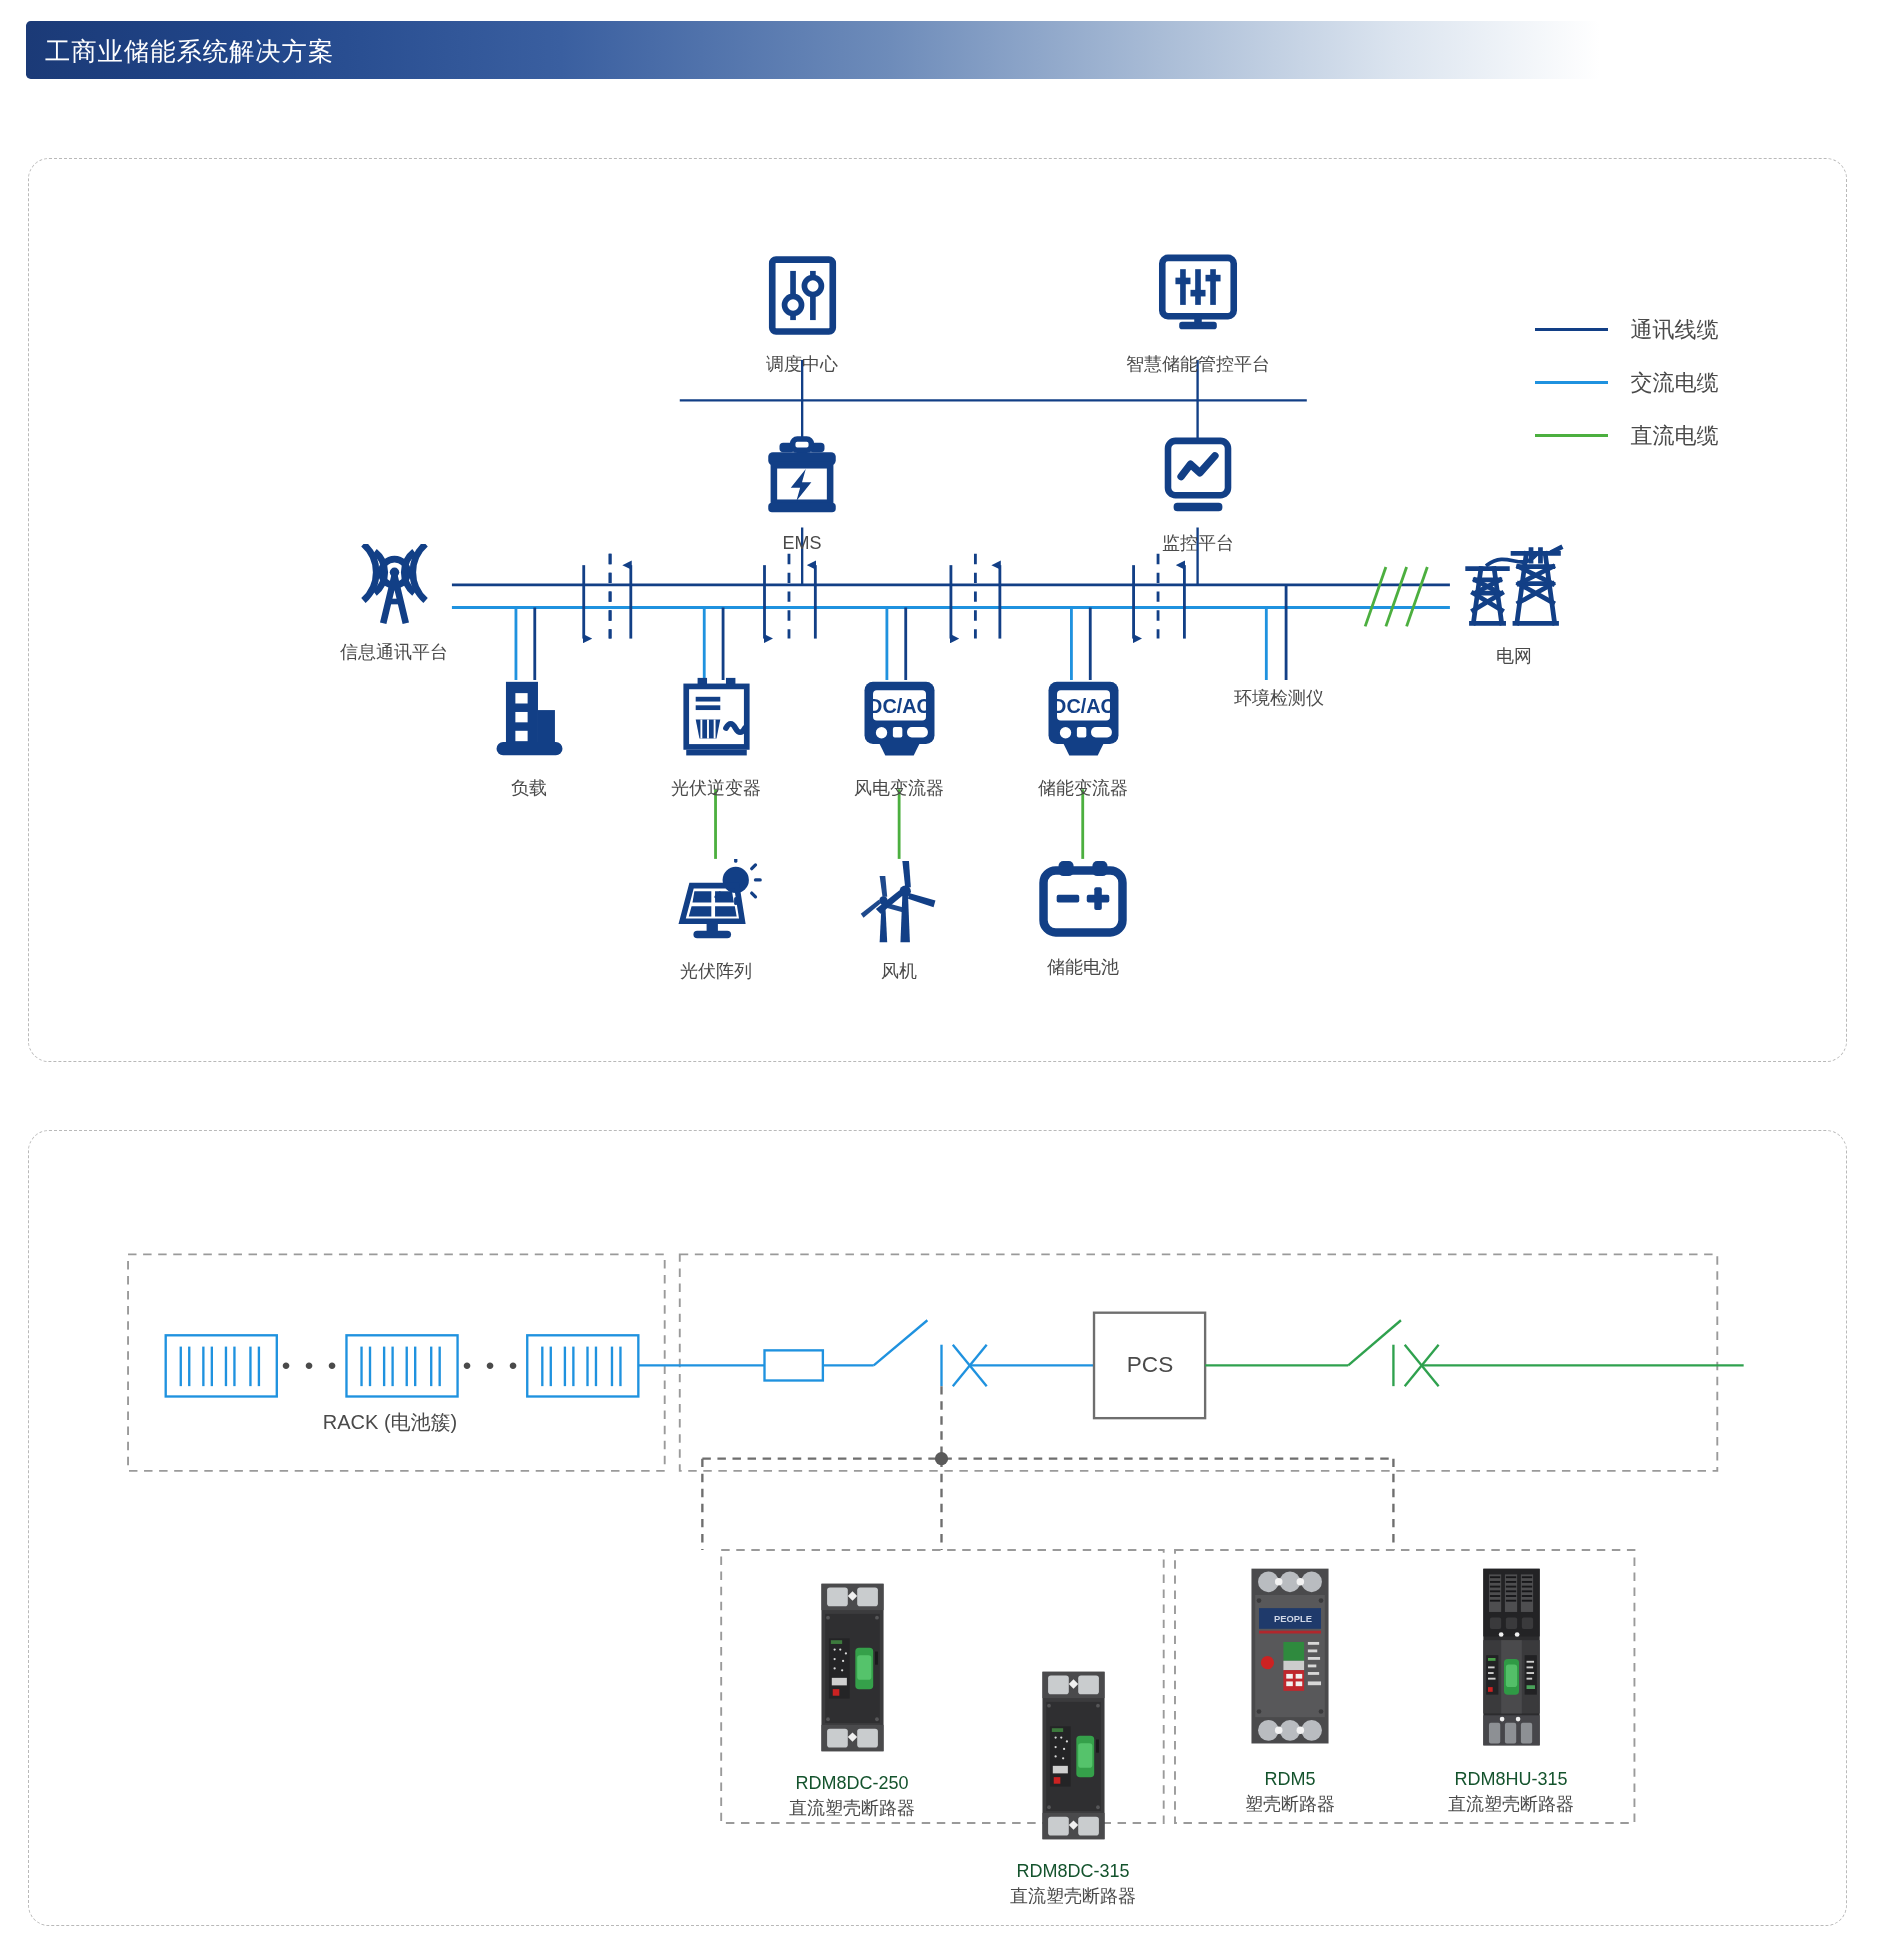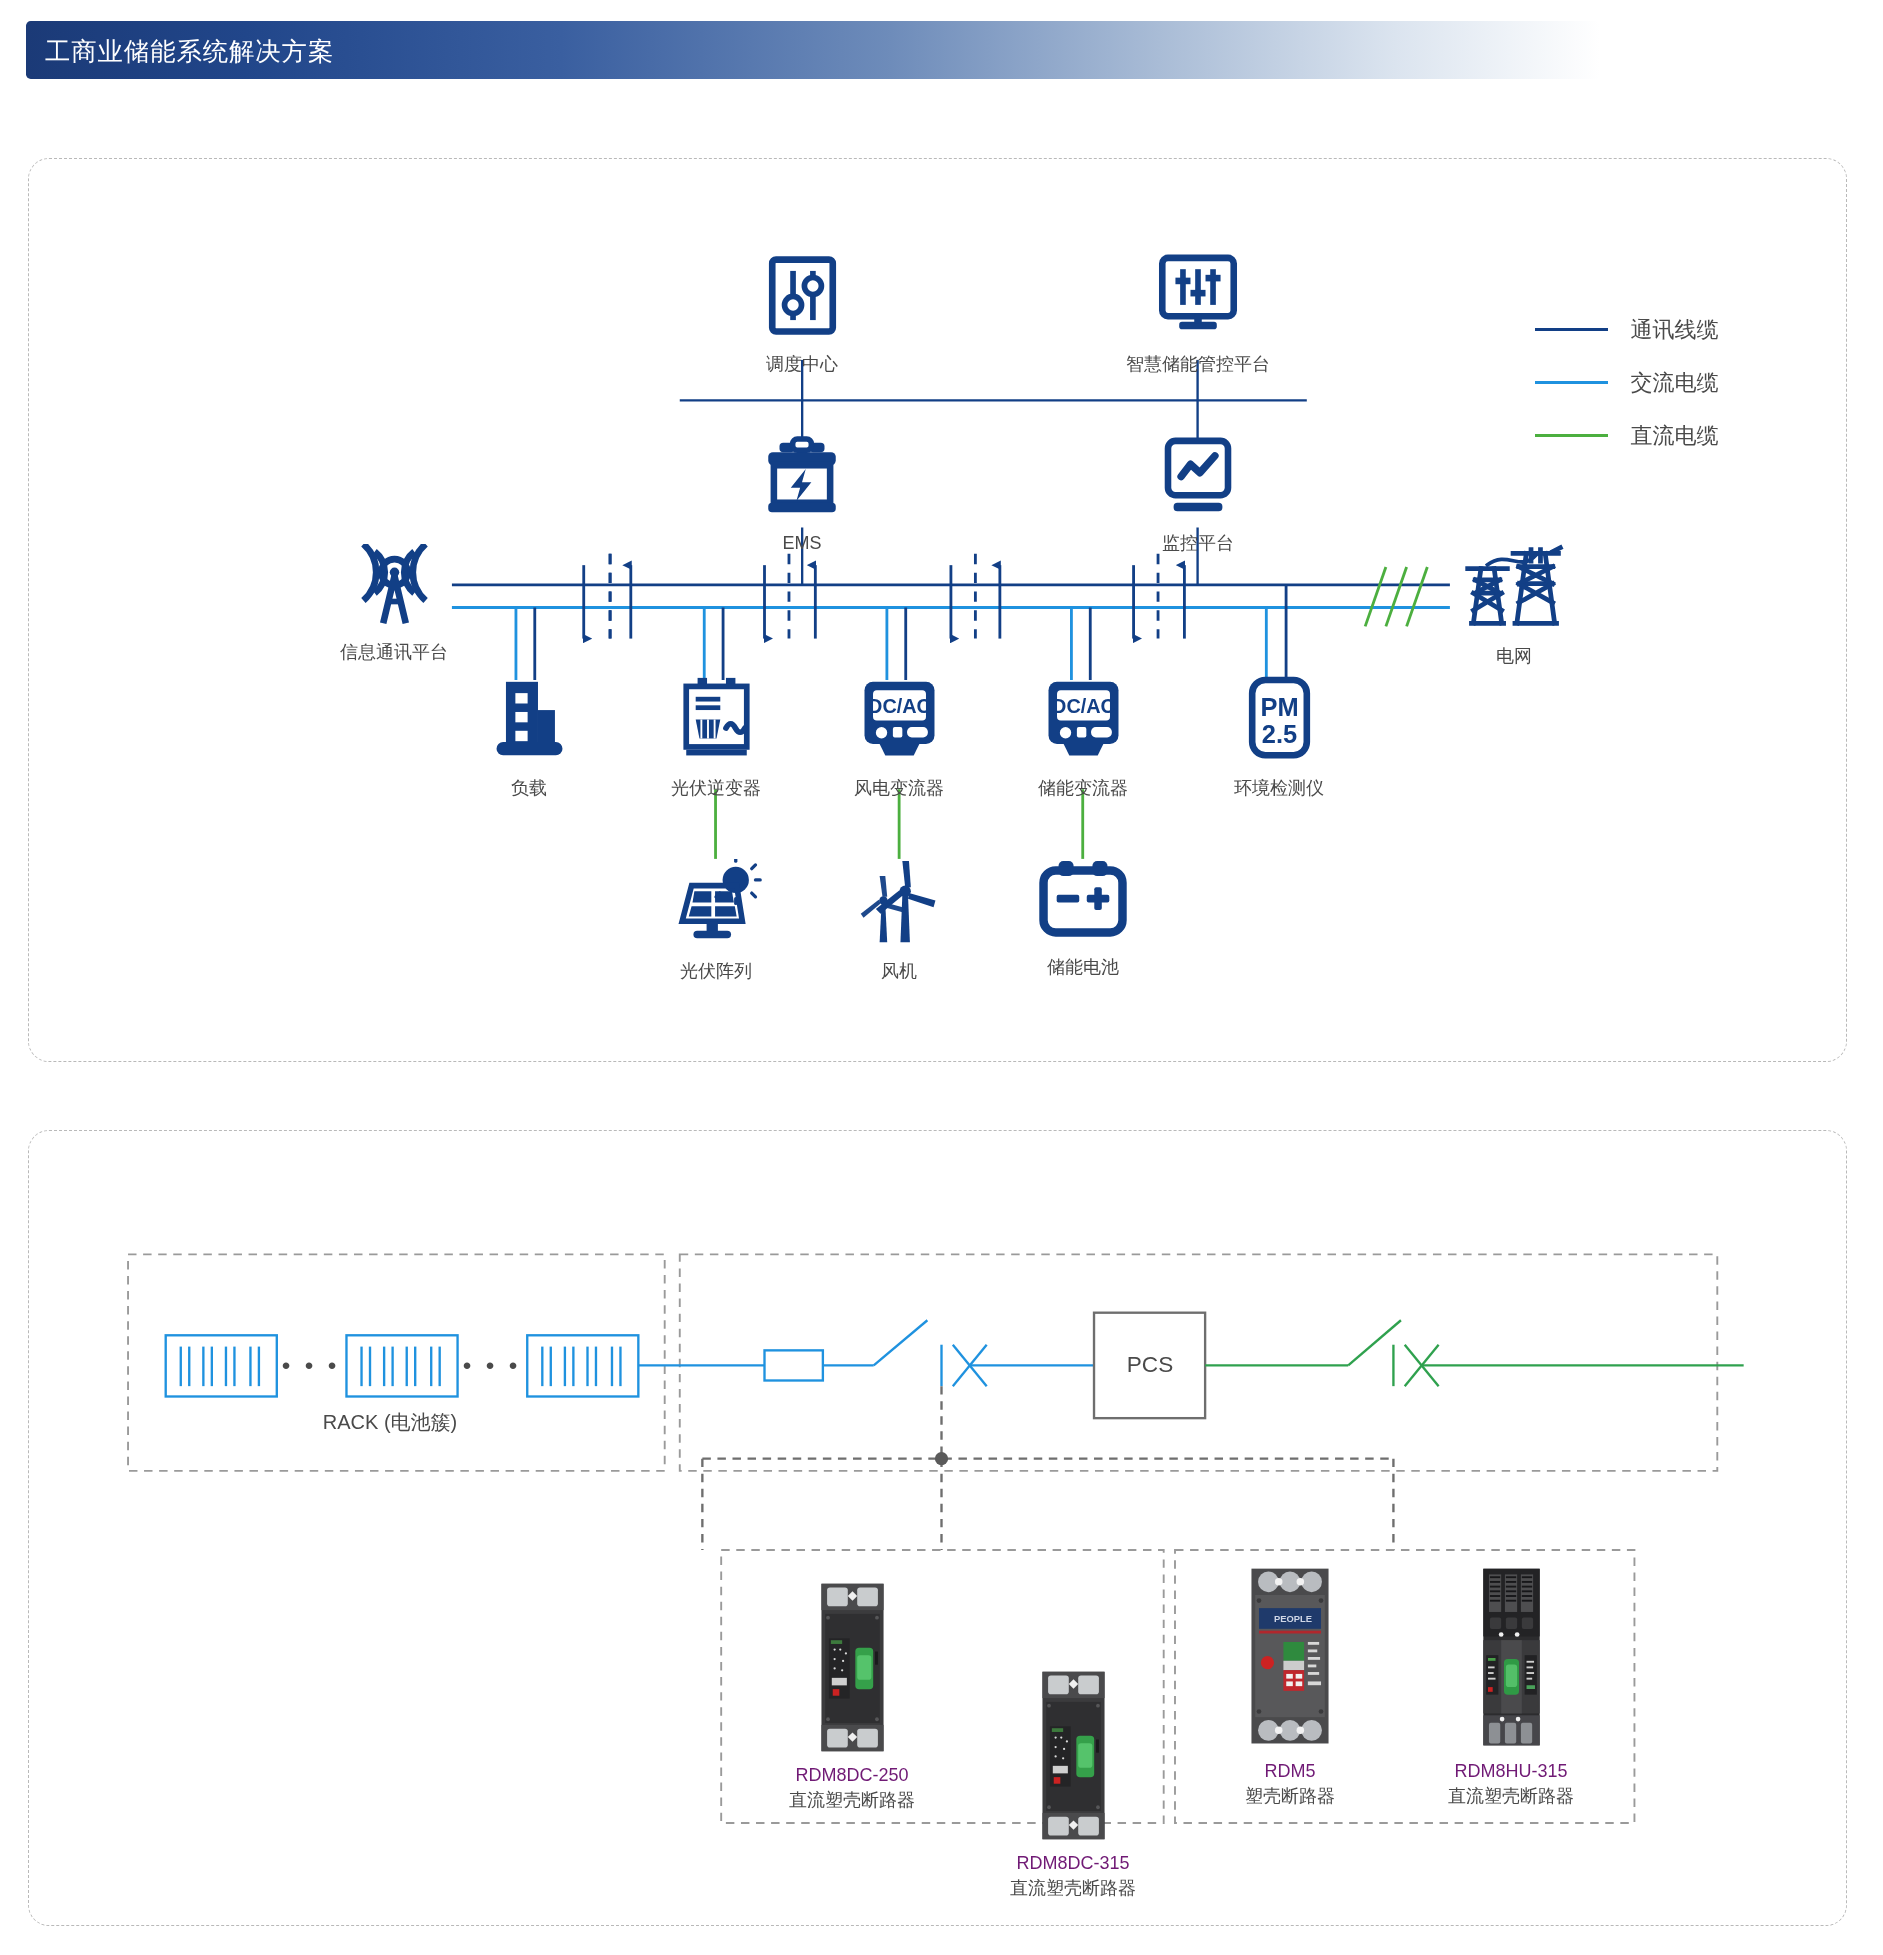--- a/index.html
+++ b/index.html
@@ -81,22 +81,22 @@
   }
 
   
   .prod {
     position: absolute;
     width: 226px;
     text-align: center;
     transform: translateX(-50%);
   }
   .prod .pname {
-    display:block; font-size: 18px; color: #701a75;
-    margin-top: 8px; line-height: 25.4px; white-space: nowrap;
+    display:block; font-size: 18px; color: #14532d;
+    margin-top: 16px; line-height: 25.4px; white-space: nowrap;
   }
   .prod .pdesc {
     display:block; font-size: 18px; color: #4a4a4a;
     line-height: 25.4px; white-space: nowrap;
   }
   .prod-img { margin: 0 auto; display:block; }
 </style>
 </head>
 <body>
 
@@ -325,27 +325,20 @@
       <circle cx="28" cy="60" r="6" fill="#fff"></circle>
       <rect x="40" y="54" width="10" height="11" rx="2" fill="#fff"></rect>
       <rect x="55" y="54" width="22" height="11" rx="5" fill="#fff"></rect>
       <path d="M26,72 L68,72 L62,84 L32,84 Z" fill="#123f86"></path>
     </svg>
   </span>
   <span class="cap">储能变流器</span>
 </div>
 
 <div class="node" style="left:1279px; top:676px;">
-  <span class="glyph">
-    <svg width="81" height="87" viewBox="0 0 86 92">
-      <rect x="14" y="4" width="58" height="80" rx="14" fill="none" stroke="#123f86" stroke-width="7"></rect>
-      <text x="43" y="42" text-anchor="middle" font-family="Liberation Sans, sans-serif" font-size="27" font-weight="bold" fill="#123f86">PM</text>
-      <text x="43" y="71" text-anchor="middle" font-family="Liberation Sans, sans-serif" font-size="27" font-weight="bold" fill="#123f86">2.5</text>
-    </svg>
-  </span>
   <span class="cap">环境检测仪</span>
 </div>
 
 <div class="node" style="left:716px; top:859px;">
   <span class="glyph">
     <svg width="94" height="87" viewBox="0 0 100 92">
       <g fill="#123f86">
         <circle cx="71" cy="22" r="14"></circle>
         <g stroke="#123f86" stroke-width="3.5" stroke-linecap="round">
           <line x1="71" y1="2" x2="71" y2="-1"></line>

